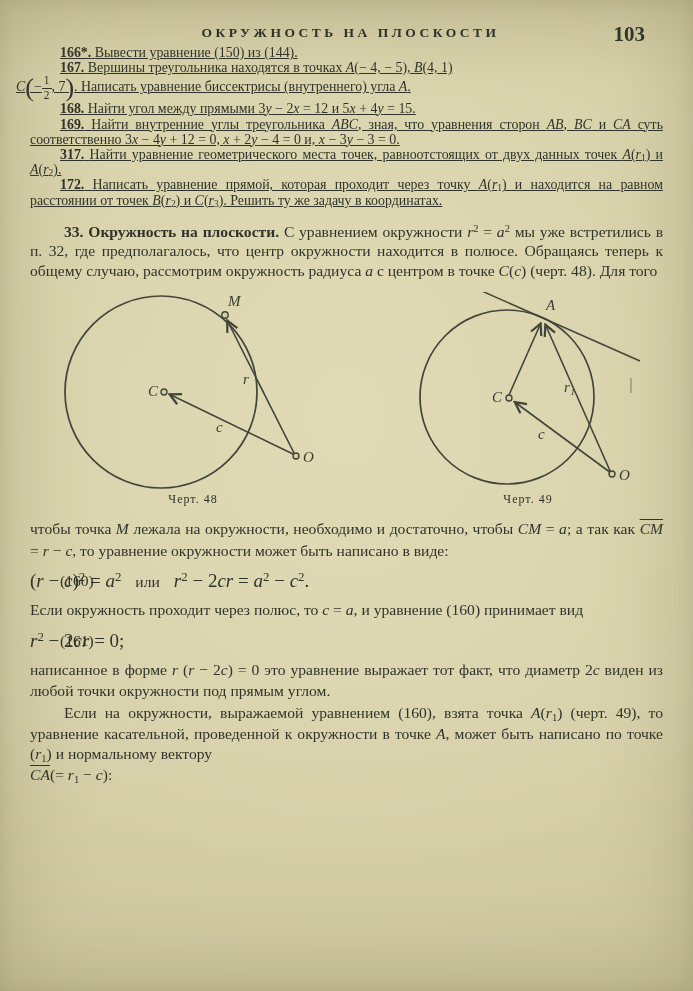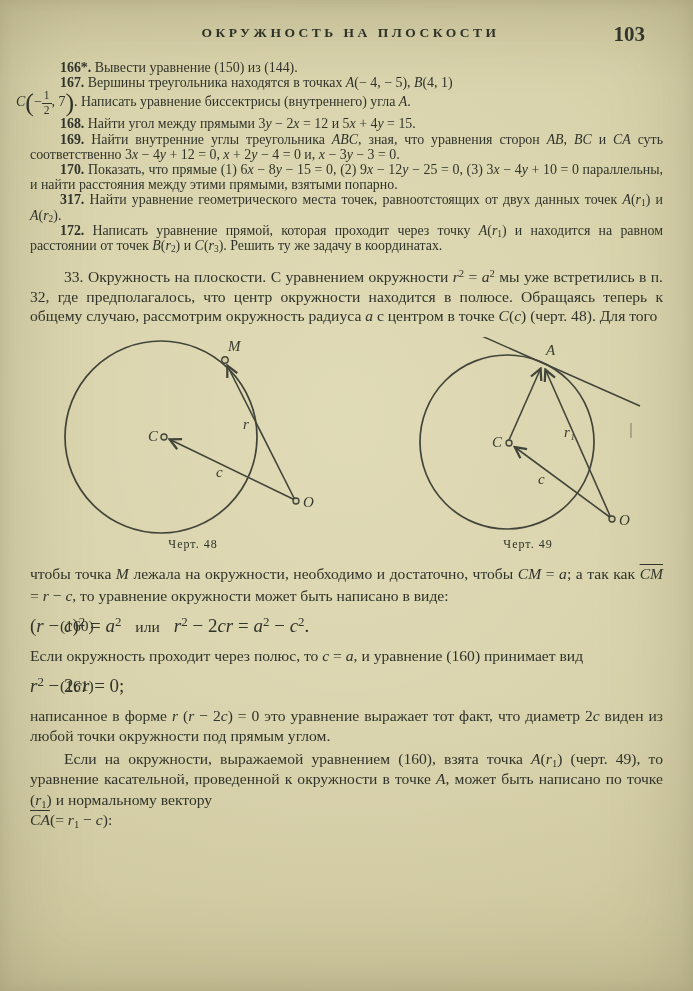--- a/index.html
+++ b/index.html
@@ -21,37 +21,37 @@
 
   
   .hdr { position:relative; height:20px; }
   .hdr-title {
     position:absolute; left:8px; right:0; text-align:center;
     font-size:13.5px; font-weight:700; letter-spacing:3.5px; color:#2c2f26;
   }
   .hdr-page { position:absolute; right:18px; top:-3px; font-size:21px; font-weight:600; }
 
   
-  .problems { margin-top:15px; font-size:13.9px; line-height:15.2px; text-align:justify; }
+  .problems { font-size:13.9px; line-height:15.2px; text-align:justify;text-decoration:underline; }
   .prob { text-indent:30px; }
   .prob b.num { font-weight:700; }
   .prob-line { text-indent:0; }
   .outdent { margin-left:-14px; text-indent:0; }
   i { font-style:italic; }
   sup { font-size:.68em; line-height:0; vertical-align:.45em; }
   sub { font-size:.68em; line-height:0; vertical-align:-.25em; }
 
   .frac { display:inline-block; vertical-align:-8px; text-align:center; font-size:11.5px; line-height:1; }
   .frac .fn { display:block; padding:0 2px 1px; border-bottom:1px solid #30332a; }
   .frac .fd { display:block; padding-top:1px; }
   .bigp { font-size:26px; font-weight:400; vertical-align:-5px; line-height:0; }
 
   
   .main { margin-top:14px; font-size:15.6px; line-height:19.4px; text-align:justify; }
-  .main .lead { font-weight:400; }
+  .main .lead { font-weight:700; }
   .p-ind { text-indent:34px; }
   .p-cont { text-indent:0; }
   .vec { font-style:italic; text-decoration:overline; text-decoration-thickness:1px; }
 
   
   .fig-row { position:relative; height:224px; margin:12px 0 2px; }
   .fig-svg { position:absolute; top:0; }
   #fig48 { left:28px; }
   #fig49 { left:338px; }
   .fig-cap {
@@ -84,21 +84,20 @@
   </div>
 
   <div class="problems">
     <div class="prob"><b class="num">166*.</b> <span>Вывести уравнение (150) из (144).</span></div>
 
     <div class="prob"><b class="num">167.</b> <span>Вершины треугольника находятся в точках <i>A</i>(− 4, − 5), <i>B</i>(4, 1)</span></div>
     <div class="prob prob-line outdent"><i>C</i><span class="bigp">(</span><span>−</span><span class="frac"><span class="fn">1</span><span class="fd">2</span></span><span>, 7</span><span class="bigp">)</span><span>. Написать уравнение биссектрисы (внутреннего) угла <i>A</i>.</span></div>
 
     <div class="prob"><b class="num">168.</b> <span>Найти угол между прямыми 3<i>y</i> − 2<i>x</i> = 12 и 5<i>x</i> + 4<i>y</i> = 15.</span></div>
     <div class="prob"><b class="num">169.</b> <span>Найти внутренние углы треугольника <i>ABC</i>, зная, что уравнения сторон <i>AB</i>, <i>BC</i> и <i>CA</i> суть соответственно 3<i>x</i> − 4<i>y</i> + 12 = 0, <i>x</i> + 2<i>y</i> − 4 = 0 и, <i>x</i> − 3<i>y</i> − 3 = 0.</span></div>
-    <div class="prob"><b class="num">170.</b> <span>Показать, что прямые (1) 6<i>x</i> − 8<i>y</i> − 15 = 0, (2) 9<i>x</i> − 12<i>y</i> − 25 = 0, (3) 3<i>x</i> − 4<i>y</i> + 10 = 0 параллельны, и найти расстояния между этими прямыми, взятыми попарно.</span></div>
     <div class="prob"><b class="num">317.</b> <span>Найти уравнение геометрического места точек, равноотстоящих от двух данных точек <i>A</i>(<i>r</i><sub>1</sub>) и <i>A</i>(<i>r</i><sub>2</sub>).</span></div>
     <div class="prob"><b class="num">172.</b> <span>Написать уравнение прямой, которая проходит через точку <i>A</i>(<i>r</i><sub>1</sub>) и находится на равном расстоянии от точек <i>B</i>(<i>r</i><sub>2</sub>) и <i>C</i>(<i>r</i><sub>3</sub>). Решить ту же задачу в координатах.</span></div>
   </div>
 
   <div class="main">
     <p class="p-ind"><span class="lead">33. Окружность на плоскости.</span><span> С уравнением окружности <i>r</i><sup>2</sup> = <i>a</i><sup>2</sup> мы уже встретились в п. 32, где предполагалось, что центр окружности находится в полюсе. Обращаясь теперь к общему случаю, рассмотрим окружность радиуса <i>a</i> с центром в точке <i>C</i>(<i>c</i>) (черт. 48). Для того</span></p>
   </div>
 
   <div class="fig-row">
 

